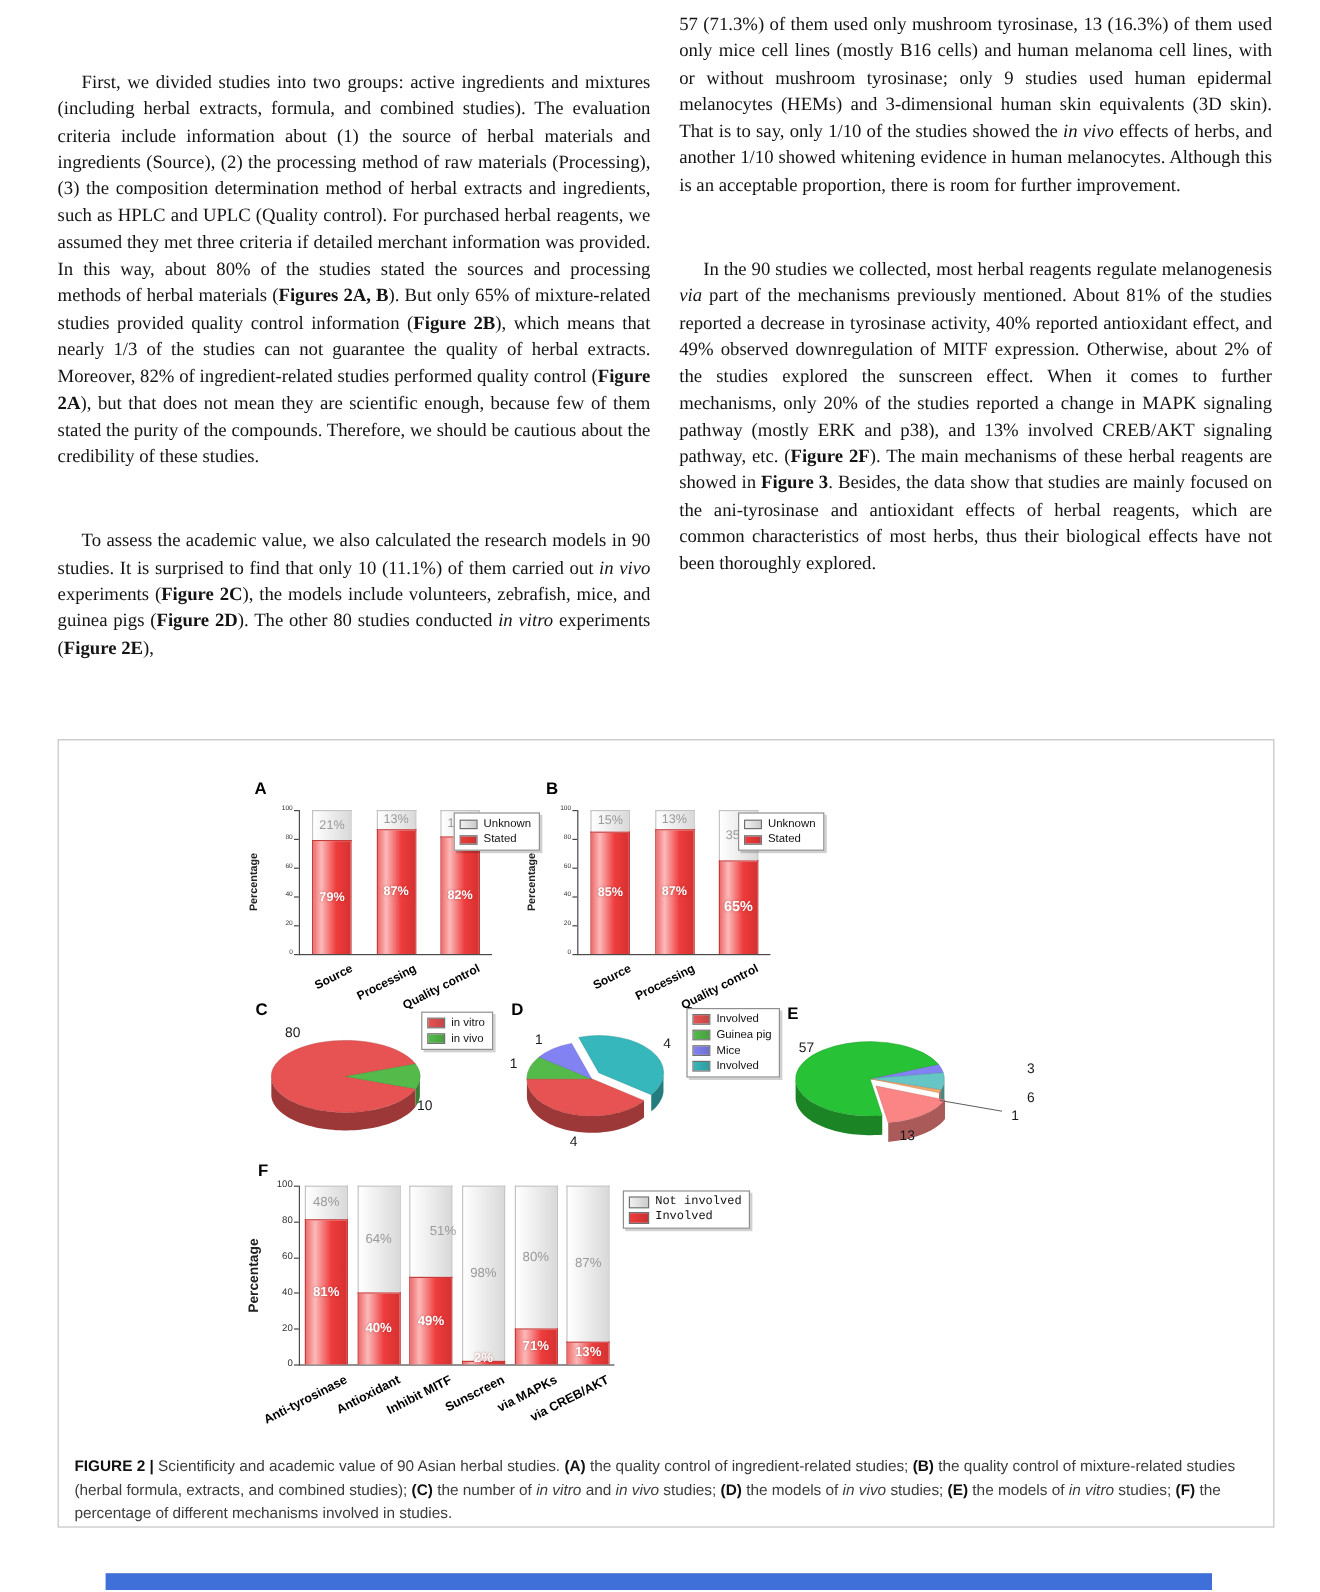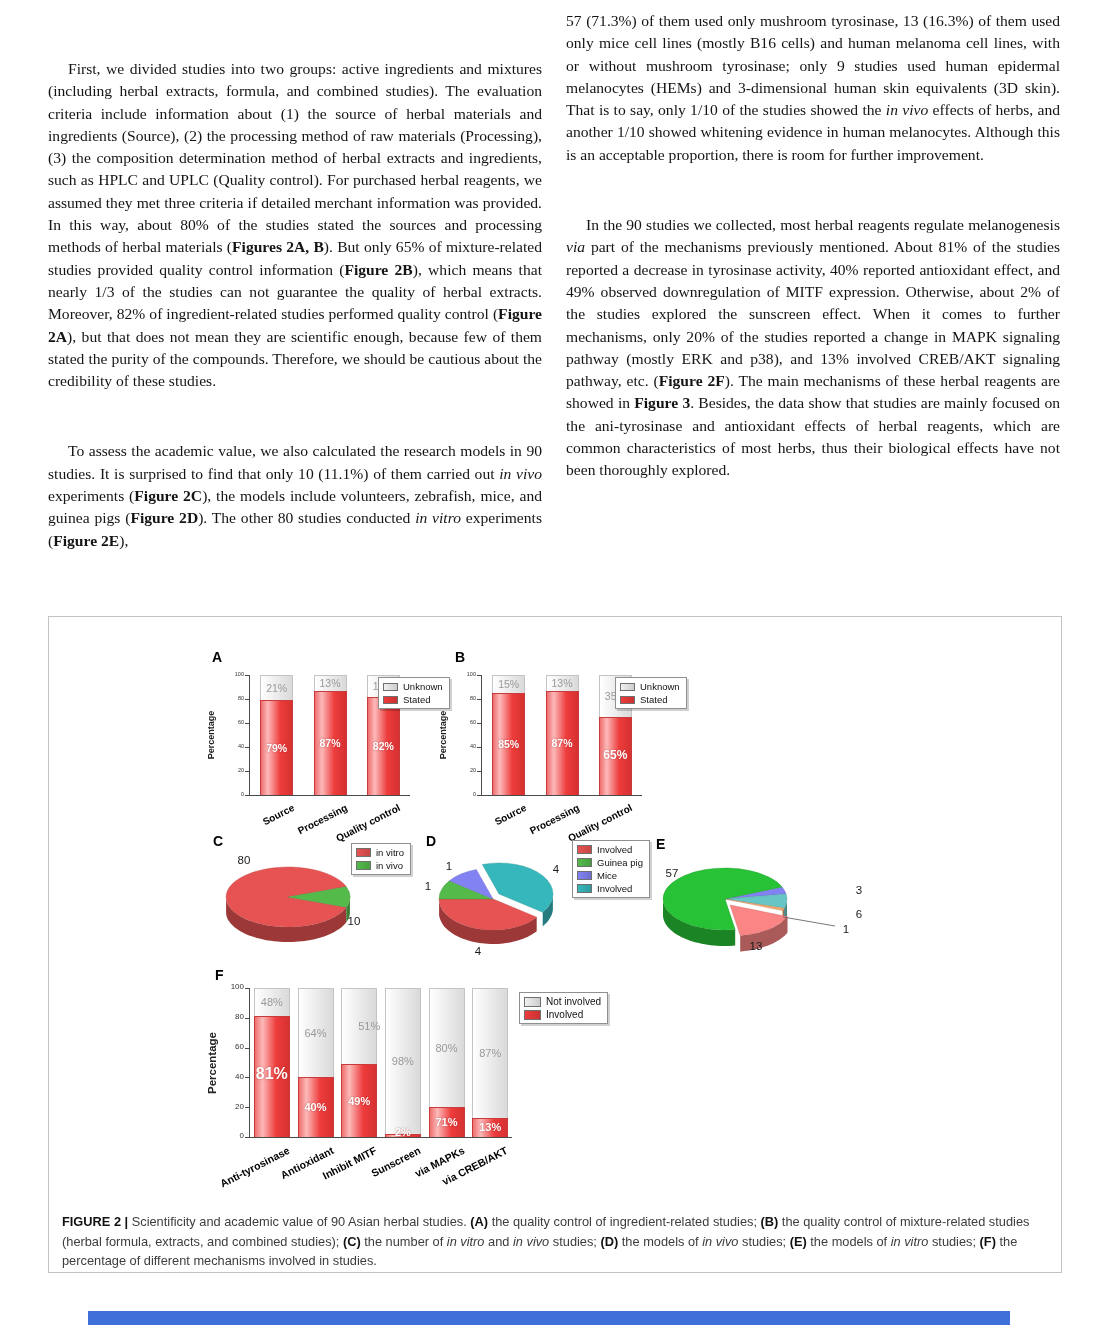--- a/index.html
+++ b/index.html
@@ -213,21 +213,21 @@
           <div class="ticklabel" style="left: -28px; top: 83.8px; font-size: 8px;">40</div>
           <div class="tick" style="left: -5px; top: 59.6px;"></div>
           <div class="ticklabel" style="left: -28px; top: 54px; font-size: 8px;">60</div>
           <div class="tick" style="left: -5px; top: 29.8px;"></div>
           <div class="ticklabel" style="left: -28px; top: 24.2px; font-size: 8px;">80</div>
           <div class="tick" style="left: -5px; top: 0px;"></div>
           <div class="ticklabel" style="left: -28px; top: -5.6px; font-size: 8px;">100</div>
           <div class="ylabel" style="font-size: 11.5px;">Percentage</div>
           <div class="seg-unknown" style="left: 3.83333px; bottom: 120.69px; width: 36px; height: 28.31px;"></div>
           <div class="seg-stated" style="left: 3.83333px; bottom: 0px; width: 36px; height: 120.69px;"></div>
-          <div class="val white" style="left: 3.83333px; width: 36px; bottom: 54.345px; font-size: 16px;">81%</div>
+          <div class="val white" style="left: 3.83333px; width: 36px; bottom: 54.345px; font-size: 11px;">81%</div>
           <div class="val gray" style="left: 3.83333px; width: 36px; bottom: 128.845px; font-size: 11px;">48%</div>
           <div class="cat" style="top: 156px; left: -60.1667px; width: 96px; font-size: 10.5px;">Anti-tyrosinase</div>
           <div class="seg-unknown" style="left: 47.5px; bottom: 59.6px; width: 36px; height: 89.4px;"></div>
           <div class="seg-stated" style="left: 47.5px; bottom: 0px; width: 36px; height: 59.6px;"></div>
           <div class="val white" style="left: 47.5px; width: 36px; bottom: 23.8px; font-size: 11px;">40%</div>
           <div class="val gray" style="left: 47.5px; width: 36px; bottom: 98.3px; font-size: 11px;">64%</div>
           <div class="cat" style="top: 156px; left: -16.5px; width: 96px; font-size: 10.5px;">Antioxidant</div>
           <div class="seg-unknown" style="left: 91.1667px; bottom: 73.01px; width: 36px; height: 75.99px;"></div>
           <div class="seg-stated" style="left: 91.1667px; bottom: 0px; width: 36px; height: 73.01px;"></div>
           <div class="val white" style="left: 91.1667px; width: 36px; bottom: 30.505px; font-size: 11px;">49%</div>
@@ -242,21 +242,21 @@
           <div class="seg-stated" style="left: 178.5px; bottom: 0px; width: 36px; height: 29.8px;"></div>
           <div class="val white" style="left: 178.5px; width: 36px; bottom: 8.9px; font-size: 11px;">71%</div>
           <div class="val gray" style="left: 178.5px; width: 36px; bottom: 83.4px; font-size: 11px;">80%</div>
           <div class="cat" style="top: 156px; left: 114.5px; width: 96px; font-size: 10.5px;">via MAPKs</div>
           <div class="seg-unknown" style="left: 222.167px; bottom: 19.37px; width: 36px; height: 129.63px;"></div>
           <div class="seg-stated" style="left: 222.167px; bottom: 0px; width: 36px; height: 19.37px;"></div>
           <div class="val white" style="left: 222.167px; width: 36px; bottom: 3.685px; font-size: 11px;">13%</div>
           <div class="val gray" style="left: 222.167px; width: 36px; bottom: 78.185px; font-size: 11px;">87%</div>
           <div class="cat" style="top: 156px; left: 158.167px; width: 96px; font-size: 10.5px;">via CREB/AKT</div>
         </div>
-        <div class="legend" style="left: 470px; top: 375px; font-size: 10px;">
+        <div class="legend" style="left: 470px; top: 375px; font-size: 10px; font-family: Liberation Mono, monospace;">
           <div class="lgrow">
             <div class="swatch" style="width: 17px; height: 10px; background: linear-gradient(90deg, rgb(240, 240, 240), rgb(204, 204, 204));"></div>
             <span>Not involved</span>
           </div>
           <div class="lgrow">
             <div class="swatch" style="width: 17px; height: 10px; background: linear-gradient(90deg, rgb(238, 59, 59), rgb(202, 50, 50));"></div>
             <span>Involved</span>
           </div>
         </div>
       </div>

